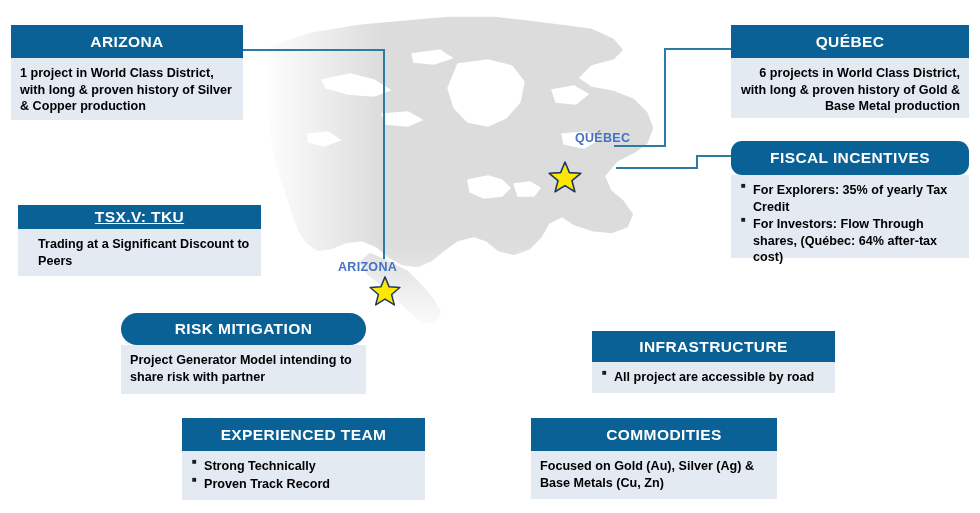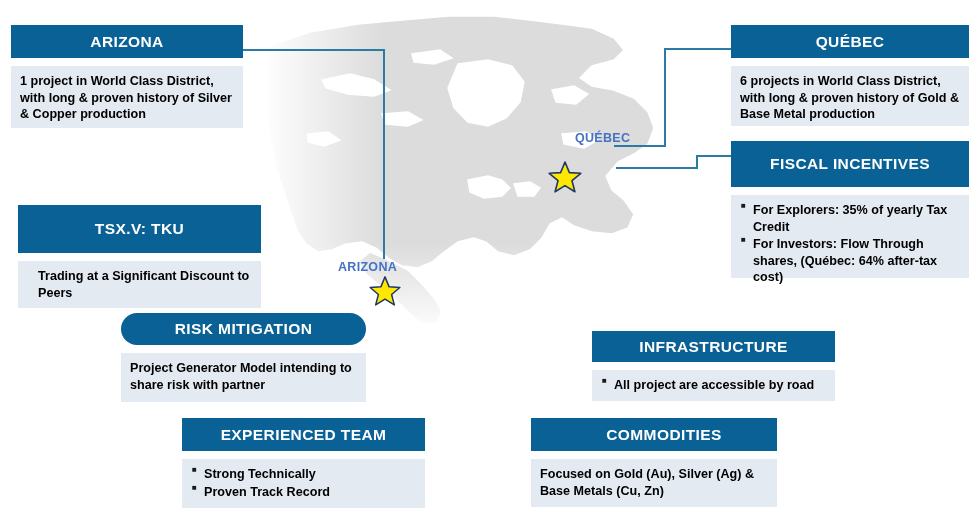--- a/index.html
+++ b/index.html
@@ -29,21 +29,20 @@
     display:flex;align-items:center;justify-content:center;
   }
   .card-body{
     background:#e3eaf2;
     color:#000000;
     font-size:12.6px;
     font-weight:bold;
     line-height:1.32;
     padding:7px 9px 9px 9px;
     box-sizing:border-box;
-    margin-top:8px;
   }
   .card-body ul{margin:0;padding:0;list-style:none;}
   .card-body li{
     position:relative;padding-left:13px;margin:0 0 1px 0;
   }
   .card-body li:before{
     content:"\25A0";
     position:absolute;left:1px;top:-1px;font-size:8px;color:#1a1a1a;
   }
   .b-strong{font-weight:bold;}
@@ -141,37 +140,37 @@
 
   <div class="card" style="left:11px;top:25px;width:232px;">
     <div class="card-head" style="height:33px;">ARIZONA</div>
     <div class="card-body" style="height:62px;">
       <span class="b-strong">1 project</span><span> in World Class District, with long &amp; proven history of Silver &amp; Copper production</span>
     </div>
   </div>
 
   <div class="card" style="left:731px;top:25px;width:238px;">
     <div class="card-head" style="height:33px;">QUÉBEC</div>
-    <div class="card-body" style="height:60px;">
+    <div class="card-body" style="height:60px;text-align:right;">
       <span class="b-strong">6 projects</span><span> in World Class District, with long &amp; proven history of Gold &amp; Base Metal production</span>
     </div>
   </div>
 
   <div class="card" style="left:731px;top:141px;width:238px;">
-    <div class="card-head" style="height:46px;">FISCAL INCENTIVES</div>
+    <div class="card-head" style="height:34px;border-radius:11px;">FISCAL INCENTIVES</div>
     <div class="card-body" style="height:83px;">
       <ul>
         <li>For Explorers: 35% of yearly Tax Credit</li>
         <li>For Investors: Flow Through shares, (Québec: 64% after-tax cost)</li>
       </ul>
     </div>
   </div>
 
   <div class="card" style="left:18px;top:205px;width:243px;">
-    <div class="card-head" style="height:48px;">TSX.V: TKU</div>
+    <div class="card-head" style="height:24px;text-decoration:underline;">TSX.V: TKU</div>
     <div class="card-body" style="height:47px;padding-left:20px;">Trading at a Significant Discount to Peers</div>
   </div>
 
   <div class="card" style="left:121px;top:313px;width:245px;">
     <div class="card-head" style="height:32px;border-radius:16px;">RISK MITIGATION</div>
     <div class="card-body" style="height:49px;">Project Generator Model intending to share risk with partner</div>
   </div>
 
   <div class="card" style="left:182px;top:418px;width:243px;">
     <div class="card-head" style="height:33px;text-align:center;">EXPERIENCED TEAM</div>

